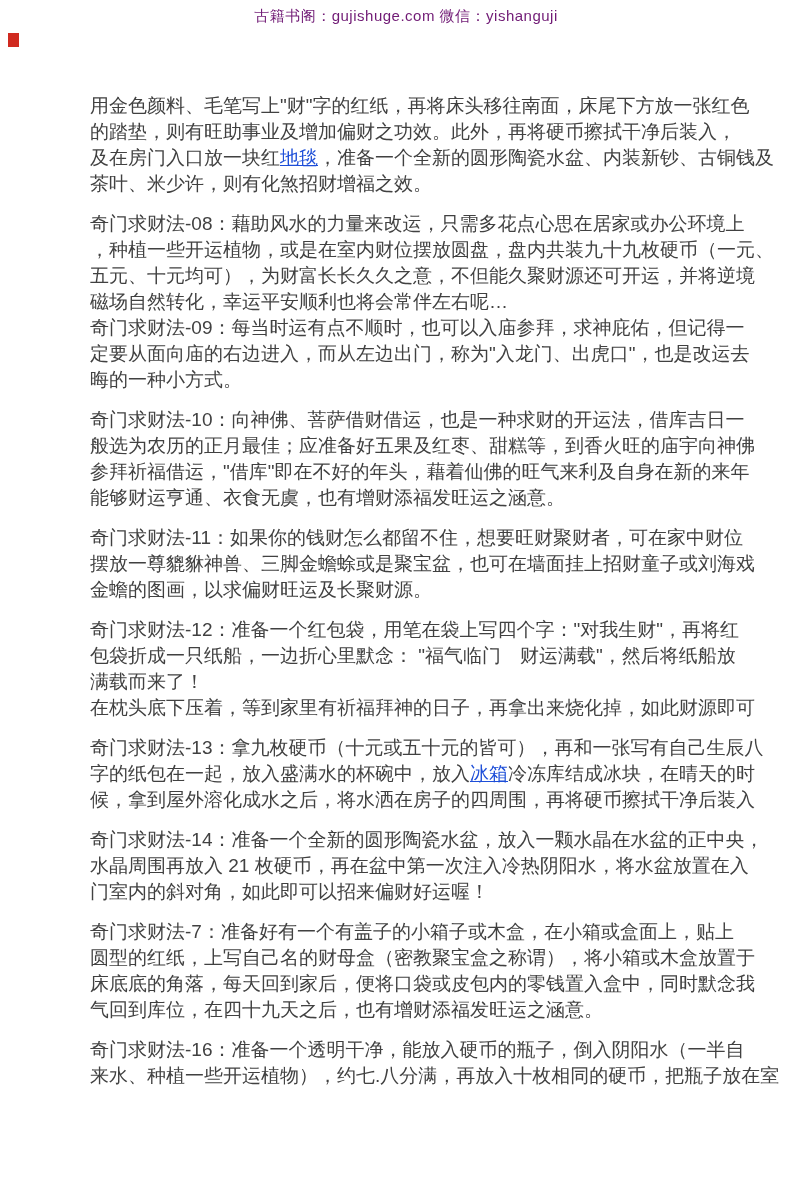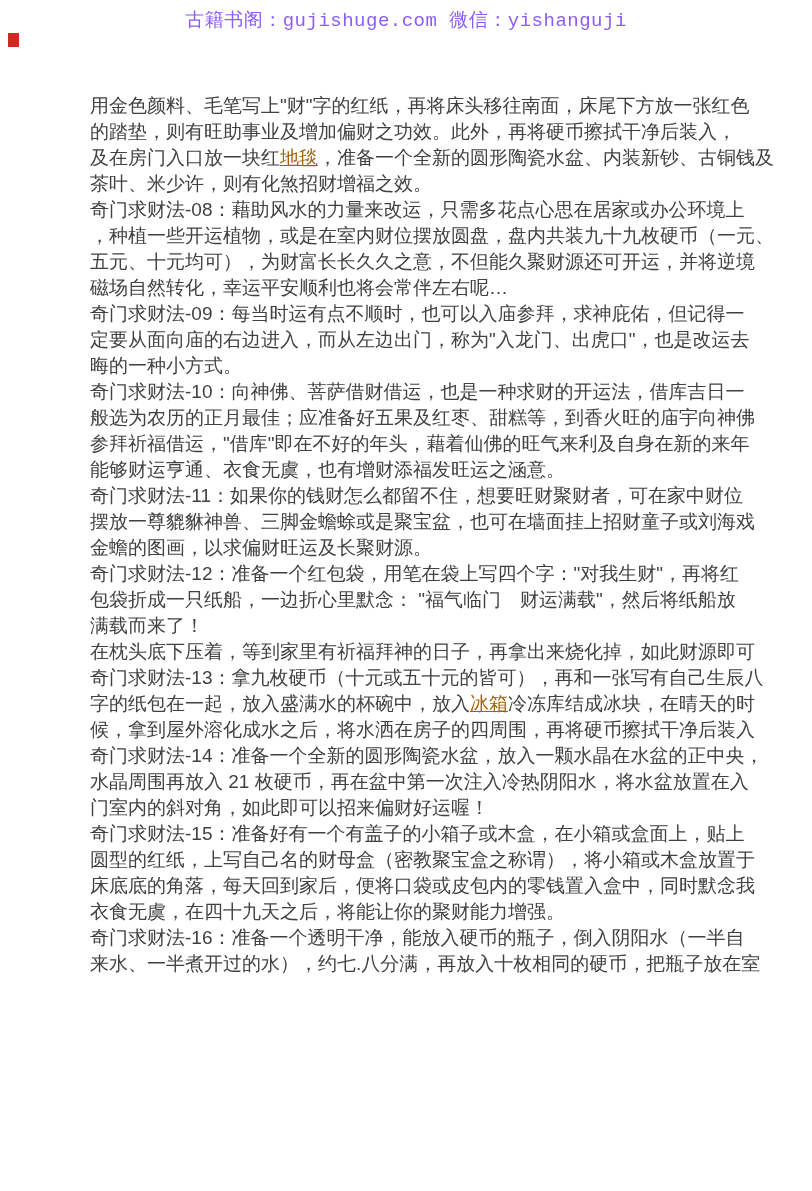--- a/index.html
+++ b/index.html
@@ -10,47 +10,47 @@
     position: relative;
     overflow: hidden;
     font-family: "Liberation Sans", sans-serif;
   }
   .site-header {
     position: absolute;
     top: 7px;
     left: 0;
     width: 812px;
     text-align: center;
-    font-family: Liberation Mono, monospace;
-    font-size: 19px;
+    font-family: Liberation Sans, sans-serif;
+    font-size: 15px;
     letter-spacing: 0.5px;
-    color: #8b5cf6;
+    color: #701a75;
   }
   .red-mark {
     position: absolute;
     left: 8px;
     top: 33px;
     width: 11px;
     height: 14px;
     background: #d02a20;
   }
   .content {
     position: absolute;
     left: 90px;
     top: 93px;
     width: 652px;
     color: #414141;
     font-size: 19px;
     line-height: 26px;
   }
   .para { margin: 0; }
-  .para.gap { }
+  .para.gap { margin-top: 14px; }
   .line { white-space: nowrap; }
   .inline-link {
-    color: #a16207;
+    color: #1d4ed8;
     text-decoration: underline;
     cursor: pointer;
   }
 </style>
 </head>
 <body>
 
 <div class="site-header">古籍书阁：gujishuge.com 微信：yishanguji</div>
 
 <div class="red-mark"></div>
@@ -94,22 +94,22 @@
       <div class="line"><span>奇门求财法-13：拿九枚硬币（十元或五十元的皆可），再和一张写有自己生辰八</span></div>
       <div class="line"><span>字的纸包在一起，放入盛满水的杯碗中，放入</span><a class="inline-link">冰箱</a><span>冷冻库结成冰块，在晴天的时</span></div>
       <div class="line"><span>候，拿到屋外溶化成水之后，将水洒在房子的四周围，再将硬币擦拭干净后装入</span></div>
     </div>
     <div class="para gap">
       <div class="line"><span>奇门求财法-14：准备一个全新的圆形陶瓷水盆，放入一颗水晶在水盆的正中央，</span></div>
       <div class="line"><span>水晶周围再放入 21 枚硬币，再在盆中第一次注入冷热阴阳水，将水盆放置在入</span></div>
       <div class="line"><span>门室内的斜对角，如此即可以招来偏财好运喔！</span></div>
     </div>
     <div class="para gap">
-      <div class="line"><span>奇门求财法-15：准备好有一个有盖子的小箱子或木盒，在小箱或盒面上，贴上</span></div>
+      <div class="line"><span>奇门求财法-7：准备好有一个有盖子的小箱子或木盒，在小箱或盒面上，贴上</span></div>
       <div class="line"><span>圆型的红纸，上写自己名的财母盒（密教聚宝盒之称谓），将小箱或木盒放置于</span></div>
       <div class="line"><span>床底底的角落，每天回到家后，便将口袋或皮包内的零钱置入盒中，同时默念我</span></div>
-      <div class="line"><span>衣食无虞，在四十九天之后，将能让你的聚财能力增强。</span></div>
+      <div class="line"><span>气回到库位，在四十九天之后，也有增财添福发旺运之涵意。</span></div>
     </div>
     <div class="para gap">
       <div class="line"><span>奇门求财法-16：准备一个透明干净，能放入硬币的瓶子，倒入阴阳水（一半自</span></div>
-      <div class="line"><span>来水、一半煮开过的水），约七.八分满，再放入十枚相同的硬币，把瓶子放在室</span></div>
+      <div class="line"><span>来水、种植一些开运植物），约七.八分满，再放入十枚相同的硬币，把瓶子放在室</span></div>
     </div>
   </div>
 
 </body></html>

